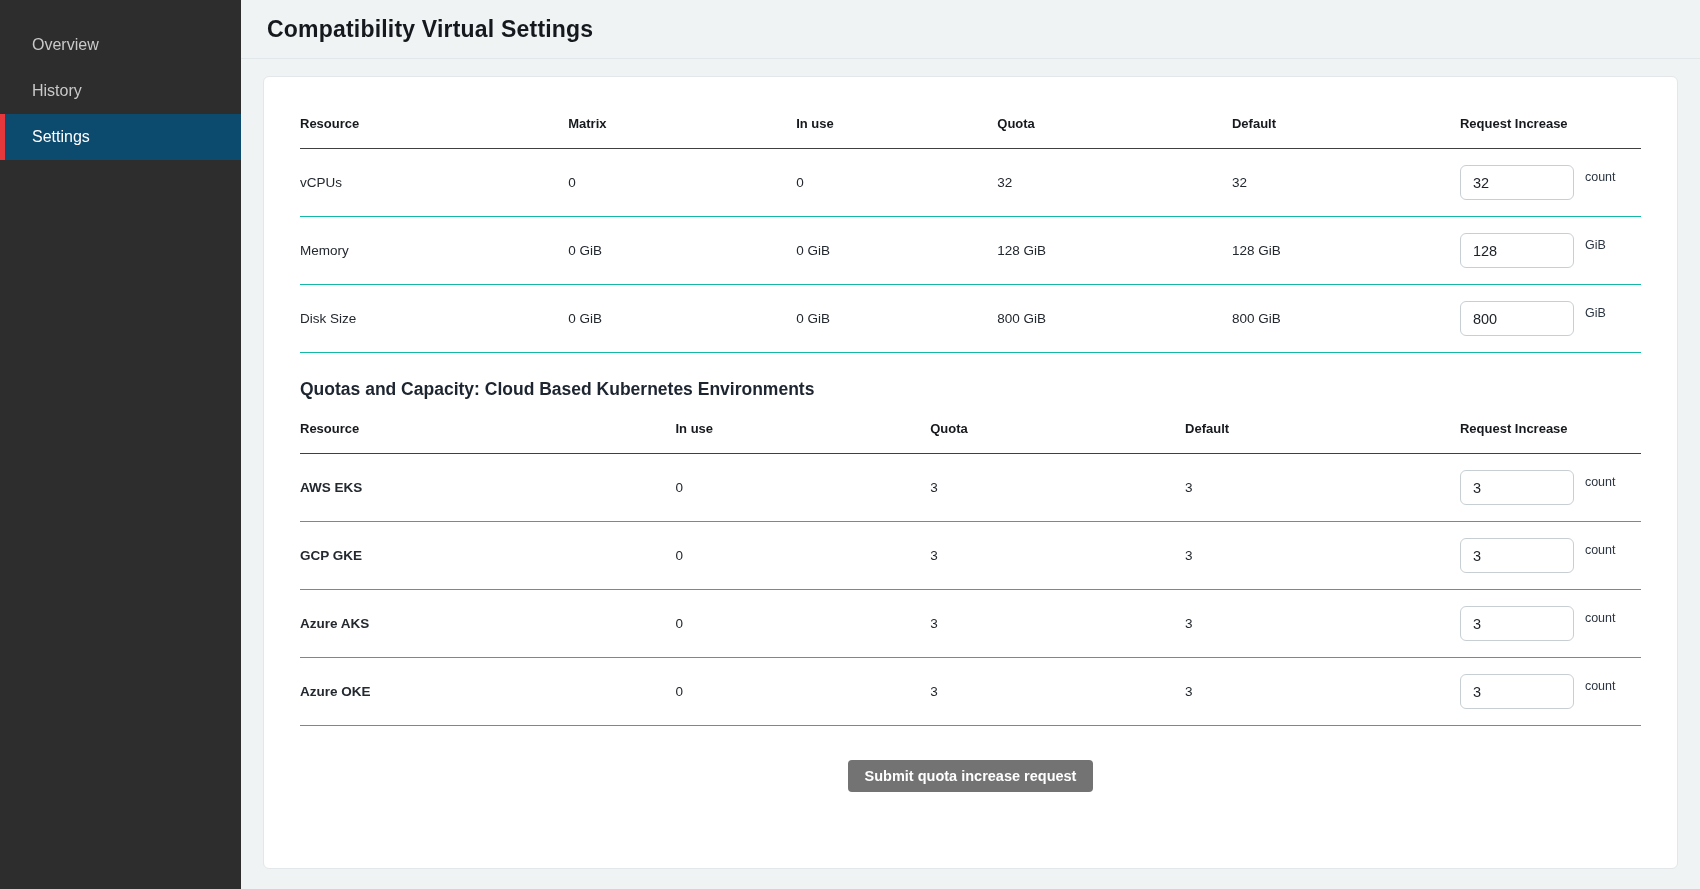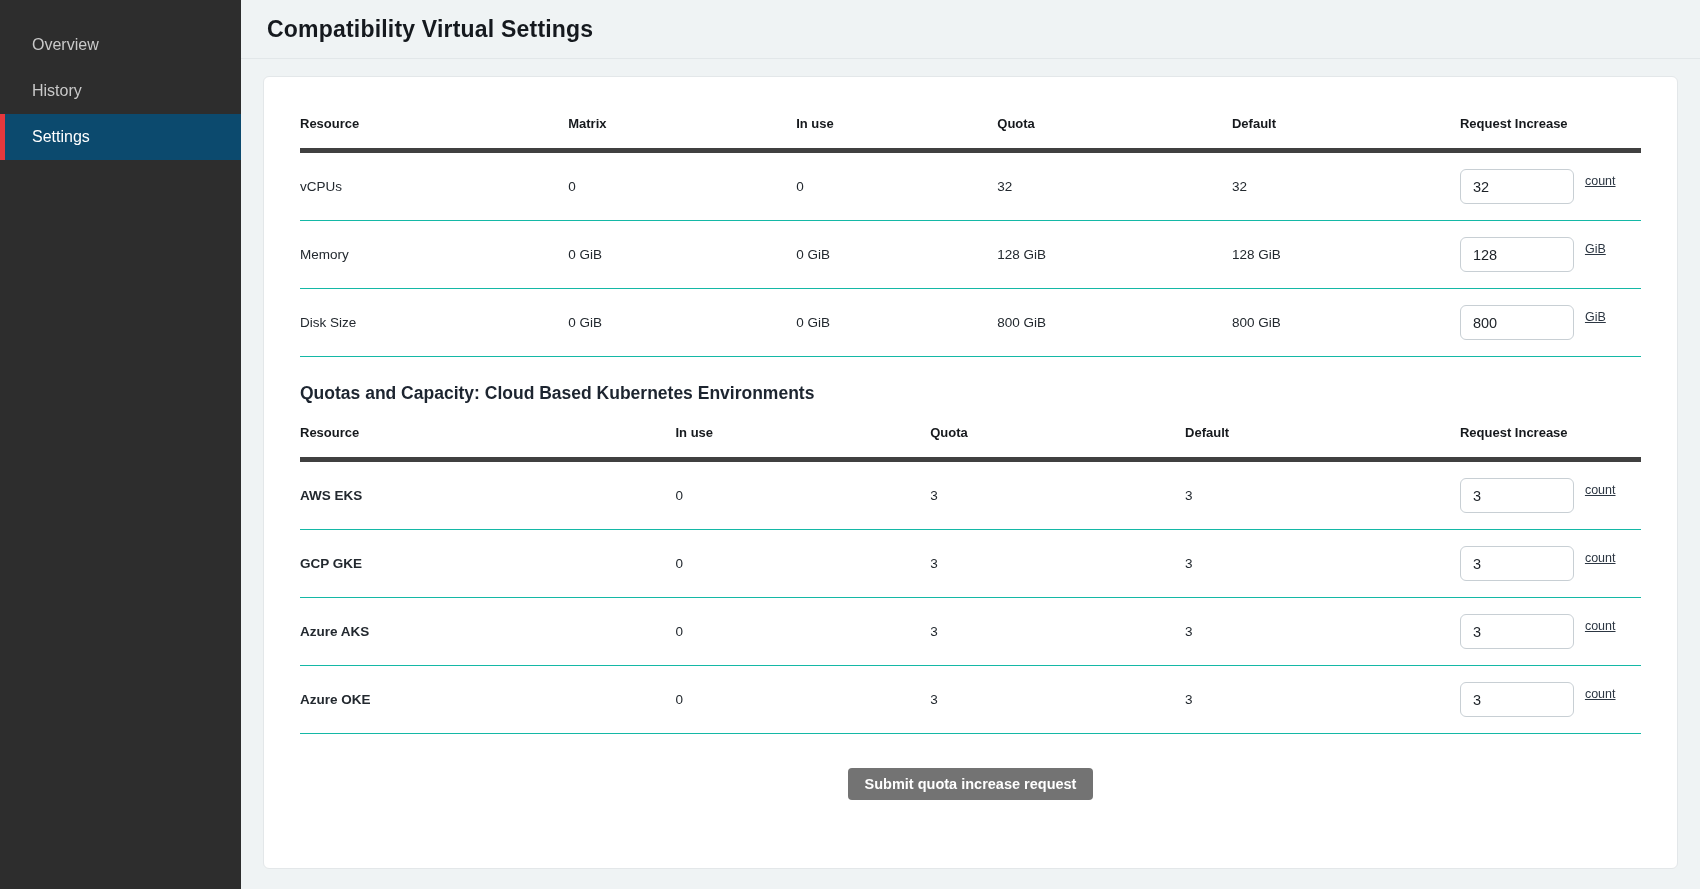--- a/index.html
+++ b/index.html
@@ -65,21 +65,21 @@
   }
   .section-subtitle { font-size: 13px; color: #5f6a75; }
 
   table { width: 100%; border-collapse: collapse; table-layout: fixed; }
   th {
     text-align: left;
     font-size: 13px;
     font-weight: 700;
     color: #16191d;
     padding: 15px 0 17px 0;
-    border-bottom: 5px solid #404040;
+    border-bottom: 1px solid #404040;
   }
   td {
     font-size: 13.5px;
     color: #23292f;
     padding: 16px 0;
     height: 67px;
     border-bottom: 1px solid #14b8a6;
     vertical-align: middle;
   }
   .t2 td.res { font-weight: 600; }
@@ -89,21 +89,21 @@
     width: 114px;
     height: 35px;
     border: 1px solid #c8cfd4;
     border-radius: 6px;
     padding: 0 12px;
     font-size: 14.5px;
     color: #1c2127;
     font-family: "Liberation Sans", sans-serif;
     background: #ffffff;
   }
-  .unit { font-size: 12.5px; color: #2c3642; position: relative; top: -6px; text-decoration: underline; }
+  .unit { font-size: 12.5px; color: #2c3642; position: relative; top: -6px; }
 
   .section-gap { height: 26px; }
 
   .submit-row { display: flex; justify-content: center; margin-top: 34px; }
   .submit-btn {
     background: #737373;
     color: #ffffff;
     border: none;
     border-radius: 4px;
     font-family: "Liberation Sans", sans-serif;

